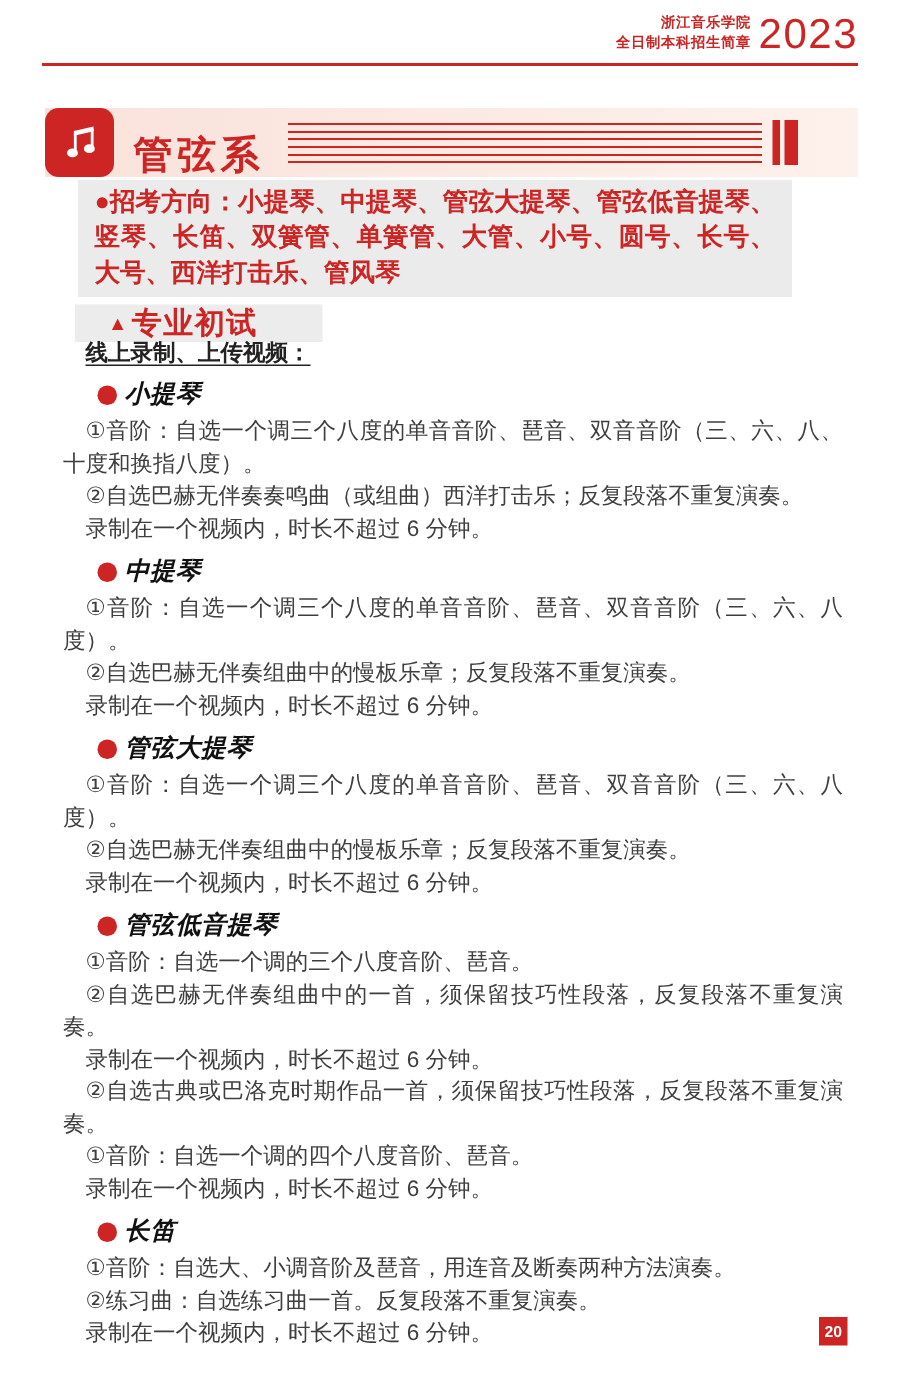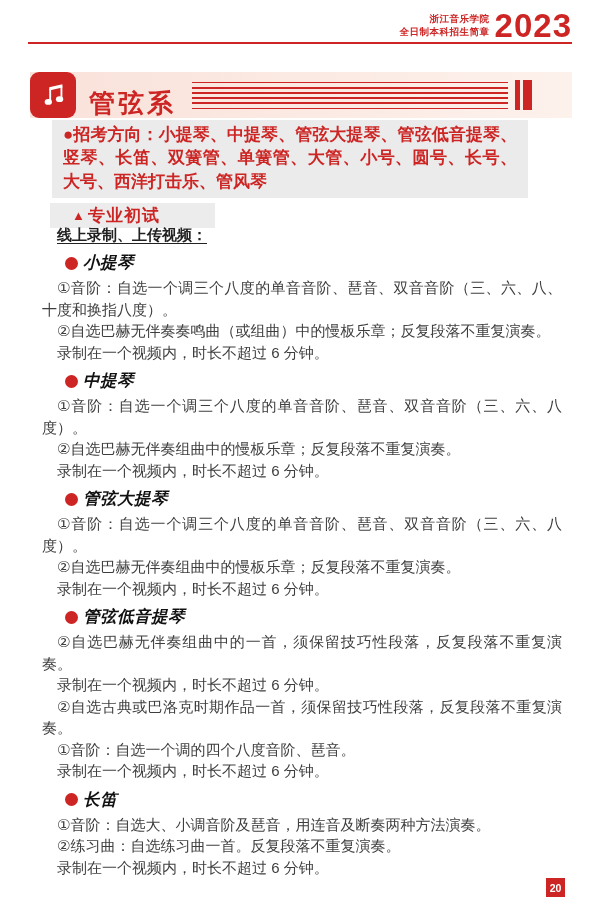--- a/index.html
+++ b/index.html
@@ -13,21 +13,21 @@
   html,body{margin:0;padding:0;}
   body{
     width:600px;height:923px;background:#fff;position:relative;overflow:hidden;
     font-family:"Liberation Sans","DejaVu Sans",sans-serif;
   }
   .page{position:absolute;inset:0;}
 
   
   .header{position:absolute;top:10px;right:28px;display:flex;align-items:center;gap:5px;}
   .header-lines{text-align:right;color:var(--accent);font-weight:bold;font-size:9.5px;line-height:1.35;letter-spacing:.5px;}
-  .year{color:var(--accent);font-size:33px;font-weight:bold;line-height:.95;letter-spacing:1px;}
+  .year{color:var(--accent);font-size:28px;font-weight:normal;line-height:.95;letter-spacing:1px;}
   .top-rule{position:absolute;top:42px;left:28px;right:28px;height:2px;background:var(--accent);}
 
   
   .band{position:absolute;top:72px;left:30px;right:28px;height:46px;
     background:linear-gradient(90deg,var(--band-pink-left),var(--band-pink-right));
     display:flex;align-items:center;}
   .dept-icon{width:46px;height:46px;border-radius:9px;background:var(--accent);
     display:flex;align-items:center;justify-content:center;flex:0 0 auto;}
   .dept-title{margin-left:13px;font-size:26px;font-weight:bold;color:var(--accent);
     letter-spacing:3px;white-space:nowrap;margin-top:16px;}
@@ -38,21 +38,21 @@
 
   
   .admission-box{position:absolute;top:120px;left:52px;width:476px;background:var(--panel-gray);
     padding:3px 11px 5px;}
   .admission-text{margin:0;color:var(--accent);font-weight:bold;font-size:17px;line-height:1.37;text-align:justify;}
 
   
   .stage-bar{position:absolute;top:203px;left:50px;width:165px;height:25px;background:#ececec;
     display:flex;align-items:center;}
   .stage-marker{color:var(--accent);font-size:13px;margin-left:22px;line-height:1;}
-  .stage-title{color:var(--accent);font-size:17px;font-weight:bold;margin-left:3px;letter-spacing:1px;text-align:right;}
+  .stage-title{color:var(--accent);font-size:20px;font-weight:bold;margin-left:3px;letter-spacing:1px;text-align:right;}
 
   
   .content{position:absolute;top:226px;left:42px;right:38px;}
   .mode-note{margin:0 0 4px;padding-left:15px;font-size:15px;font-weight:bold;color:#222;}
   .mode-note span{text-decoration:underline;text-underline-offset:3px;}
   .instrument{margin:0;}
   .ins-head{display:flex;align-items:center;margin:7px 0 3px 23px;font-style:italic;}
   .dot{width:13px;height:13px;border-radius:50%;background:var(--accent);flex:0 0 auto;}
   .ins-name{margin-left:5px;font-size:16.5px;font-weight:bold;color:#111;letter-spacing:.5px;}
   .body-line{margin:0;font-size:15px;line-height:21.5px;color:var(--body-text);
@@ -105,21 +105,21 @@
 
   <div class="content">
     <p class="mode-note"><span>线上录制、上传视频：</span></p>
     <div id="sections">
   <section class="instrument">
     <h3 class="ins-head">
       <span class="dot"></span>
       <span class="ins-name">小提琴</span>
     </h3>
   <p class="body-line">①音阶：自选一个调三个八度的单音音阶、琶音、双音音阶（三、六、八、十度和换指八度）。</p>
-          <p class="body-line">②自选巴赫无伴奏奏鸣曲（或组曲）中的慢板乐章；反复段落不重复演奏。</p>
+          <p class="body-line">②自选巴赫无伴奏奏鸣曲（或组曲）西洋打击乐；反复段落不重复演奏。</p>
           <p class="body-line">录制在一个视频内，时长不超过 6 分钟。</p>
         </section>
 
   <section class="instrument">
     <h3 class="ins-head">
       <span class="dot"></span>
       <span class="ins-name">中提琴</span>
     </h3>
   <p class="body-line">①音阶：自选一个调三个八度的单音音阶、琶音、双音音阶（三、六、八度）。</p>
           <p class="body-line">②自选巴赫无伴奏组曲中的慢板乐章；反复段落不重复演奏。</p>
@@ -134,20 +134,21 @@
   <p class="body-line">①音阶：自选一个调三个八度的单音音阶、琶音、双音音阶（三、六、八度）。</p>
           <p class="body-line">②自选巴赫无伴奏组曲中的慢板乐章；反复段落不重复演奏。</p>
           <p class="body-line">录制在一个视频内，时长不超过 6 分钟。</p>
         </section>
 
   <section class="instrument">
     <h3 class="ins-head">
       <span class="dot"></span>
       <span class="ins-name">管弦低音提琴</span>
     </h3>
+  <p class="body-line">①音阶：自选一个调的三个八度音阶、琶音。</p>
           <p class="body-line">②自选巴赫无伴奏组曲中的一首，须保留技巧性段落，反复段落不重复演奏。</p>
           <p class="body-line">录制在一个视频内，时长不超过 6 分钟。</p>
         </section>
 
   <section class="instrument">
   <p class="body-line">②自选古典或巴洛克时期作品一首，须保留技巧性段落，反复段落不重复演奏。</p>
           <p class="body-line">①音阶：自选一个调的四个八度音阶、琶音。</p>
           <p class="body-line">录制在一个视频内，时长不超过 6 分钟。</p>
         </section>
 

